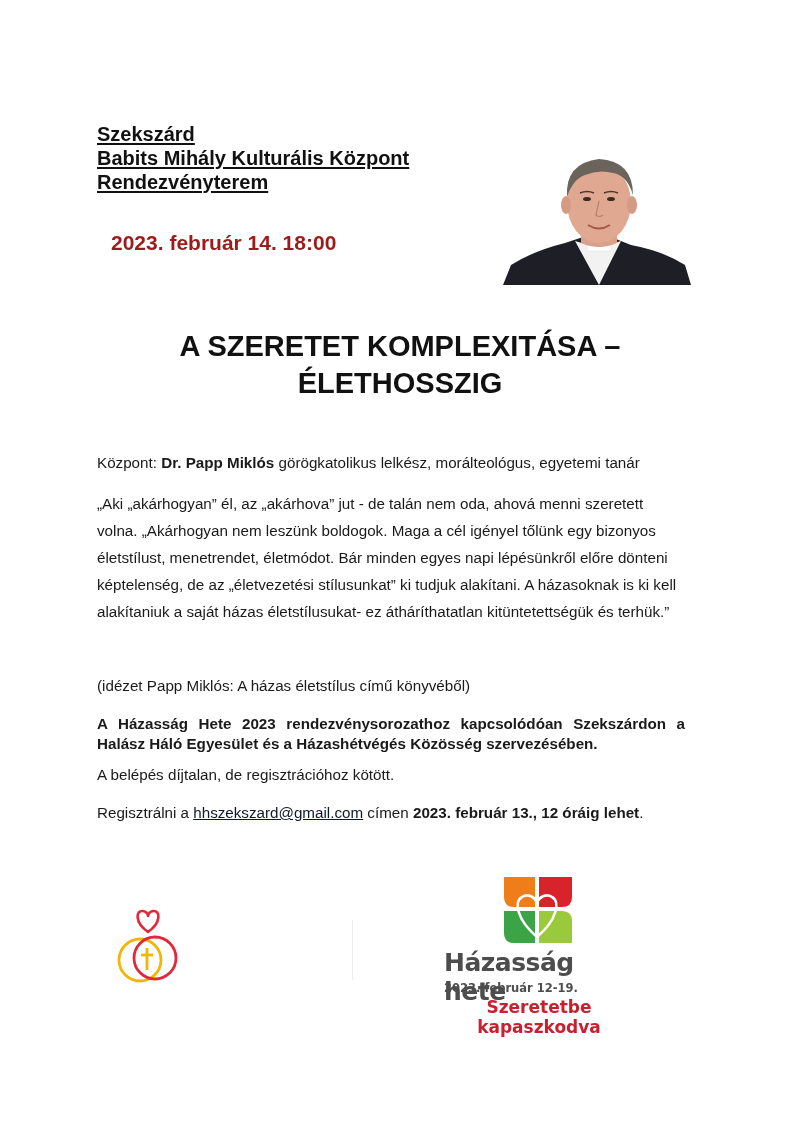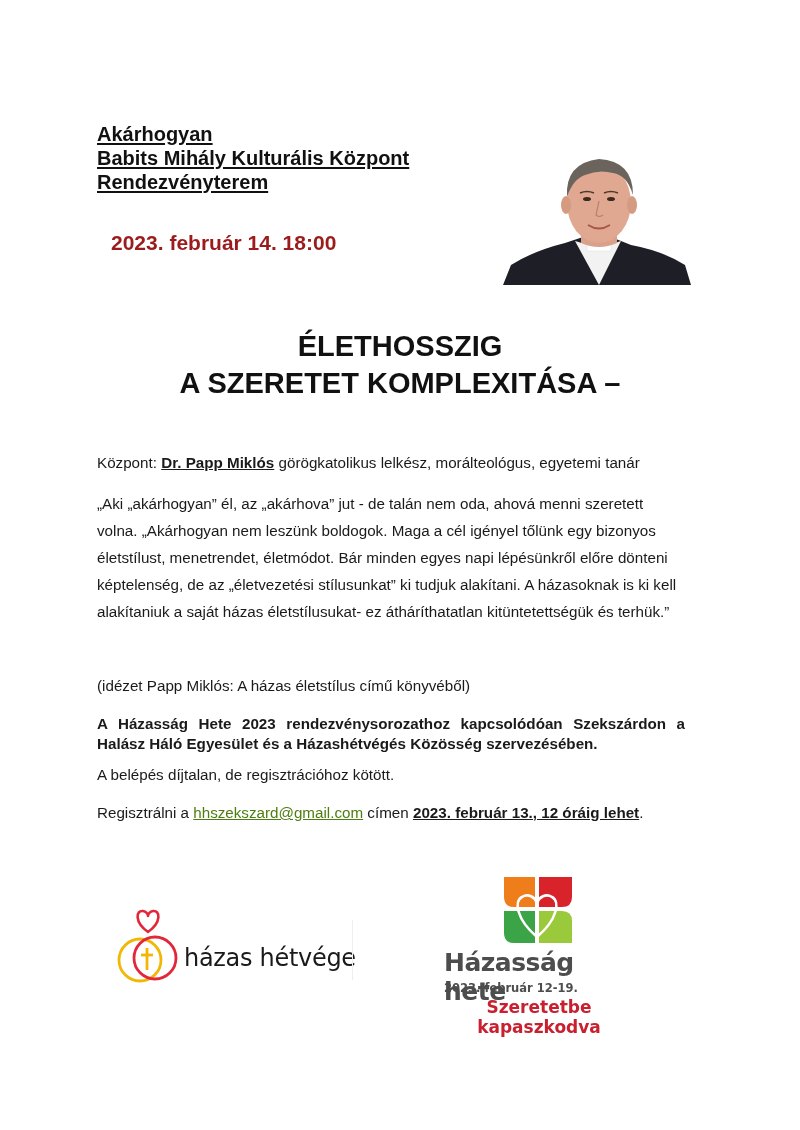--- a/index.html
+++ b/index.html
@@ -16,42 +16,42 @@
   .title { left: 0; width: 800px; top: 328px; text-align: center; font-weight: bold;
            font-size: 29px; line-height: 37px; color: #111; }
 
   .body-text { left: 97px; width: 600px; font-size: 15.2px; color: #1a1a1a; }
   .speaker { top: 454px; }
   .quote { top: 490px; line-height: 27px; width: 590px; }
   .citation { top: 677px; }
   .organizers { top: 714px; font-weight: bold; line-height: 20px; text-align: justify; text-align-last: left; width: 588px; }
   .entry { top: 766px; }
   .register { top: 804px; }
-  .register a { color: #4d7c0f; text-decoration: underline; }
-  b { font-weight: bold; text-decoration: underline; }
+  .register a { color: #0f172a; text-decoration: underline; }
+  b { font-weight: bold; }
 
   .logo-left { left: 112px; top: 908px; width: 245px; height: 80px; }
   .logo-left .lt { position: absolute; left: 72px; top: 36px; font-size: 24px; font-weight: normal;
                    color: #1a1a1a; font-family: "DejaVu Sans", sans-serif; letter-spacing: -0.3px; }
   .logo-left .divider { position: absolute; left: 240px; top: 12px; width: 1px; height: 60px; background: #eeeeee; }
 
   .logo-right { left: 444px; top: 875px; width: 190px; height: 140px; }
   .logo-right .mark { position: absolute; left: 60px; top: 2px; }
   .logo-right .name { position: absolute; left: 0; width: 190px; top: 73px; 
                       font-weight: bold; font-size: 25px; color: #4d4d4d; font-family: "DejaVu Sans", sans-serif; letter-spacing: -0.5px; }
   .logo-right .dates { position: absolute; left: 0; width: 190px; top: 106px; text-align: left;
                        font-weight: bold; font-size: 11.5px; color: #4d4d4d; font-family: "DejaVu Sans", sans-serif; }
   .logo-right .slogan { position: absolute; left: 0; width: 190px; top: 122px; text-align: center;
                         font-weight: bold; font-size: 17px; color: #c8202f; font-family: "DejaVu Sans", sans-serif; }
 </style>
 </head>
 <body>
 
 <div class="abs venue">
-  <div>Akárhogyan</div>
+  <div>Szekszárd</div>
   <div>Babits Mihály Kulturális Központ</div>
   <div>Rendezvényterem</div>
 </div>
 
 <div class="abs date">2023. február 14. 18:00</div>
 
 <div class="abs photo">
   <svg width="188" height="152" viewBox="0 0 188 152">
     <rect width="188" height="152" fill="#ffffff"></rect>
 
@@ -75,22 +75,22 @@
     <path d="M77 60 Q84 57 91 60" stroke="#4a3a30" stroke-width="1.5" fill="none"></path>
     <path d="M101 60 Q108 57 115 60" stroke="#4a3a30" stroke-width="1.5" fill="none"></path>
 
     <path d="M96 68 L93 82 Q96 85 100 82" stroke="#b88270" stroke-width="1.2" fill="none"></path>
 
     <path d="M85 92 Q96 99 107 92" stroke="#a5584a" stroke-width="2" fill="none"></path>
   </svg>
 </div>
 
 <div class="abs title">
+  <div>A SZERETET KOMPLEXITÁSA –</div>
   <div>ÉLETHOSSZIG</div>
-  <div>A SZERETET KOMPLEXITÁSA –</div>
 </div>
 
 <div class="abs body-text speaker"><span>Központ: </span><b>Dr. Papp Miklós</b><span> görögkatolikus lelkész, morálteológus, egyetemi tanár</span></div>
 
 <div class="abs body-text quote">„Aki „akárhogyan” él, az „akárhova” jut - de talán nem oda, ahová menni szeretett volna. „Akárhogyan nem leszünk boldogok. Maga a cél igényel tőlünk egy bizonyos életstílust, menetrendet, életmódot. Bár minden egyes napi lépésünkről előre dönteni képtelenség, de az „életvezetési stílusunkat” ki tudjuk alakítani. A házasoknak is ki kell alakítaniuk a saját házas életstílusukat- ez átháríthatatlan kitüntetettségük és terhük.”</div>
 
 <div class="abs body-text citation">(idézet Papp Miklós: A házas életstílus című könyvéből)</div>
 
 <div class="abs body-text organizers">A Házasság Hete 2023 rendezvénysorozathoz kapcsolódóan Szekszárdon a Halász Háló Egyesület és a Házashétvégés Közösség szervezésében.</div>
 
@@ -103,21 +103,20 @@
 
     <path d="M36 24 C22 14 24 2 31 3 C34 3.5 36 6 36 8 C36 6 38 3.5 41 3 C48 2 50 14 36 24 Z" fill="none" stroke="#e3263a" stroke-width="2.6" stroke-linejoin="round"></path>
 
     <circle cx="28" cy="52" r="21" fill="none" stroke="#f2b705" stroke-width="2.8"></circle>
 
     <circle cx="43" cy="50" r="21" fill="none" stroke="#e3263a" stroke-width="2.8"></circle>
 
     <line x1="35" y1="40" x2="35" y2="62" stroke="#f2b705" stroke-width="2.8"></line>
     <line x1="29" y1="47" x2="41" y2="47" stroke="#f2b705" stroke-width="2.8"></line>
   </svg>
-  <span class="lt">házas hétvége</span>
   <div class="divider"></div>
 </div>
 
 <div class="abs logo-right">
   <svg class="mark" width="68" height="66" viewBox="0 0 68 66">
     <path d="M0 0 H31 V30 H10 Q0 30 0 20 Z" fill="#ef7d1a"></path>
     <path d="M35 0 H68 V20 Q68 30 58 30 H35 Z" fill="#d8232a"></path>
     <path d="M0 34 H31 V66 H10 Q0 66 0 56 Z" fill="#3aa447"></path>
     <path d="M35 34 H58 Q68 34 68 44 V66 H35 Z" fill="#9ac93b"></path>
     <path d="M33 60 C12 42 10 24 18 20 C24 16 31 20 33 26 C35 20 42 16 48 20 C56 24 54 42 33 60 Z" fill="none" stroke="#ffffff" stroke-width="2.6" stroke-linejoin="round"></path>

